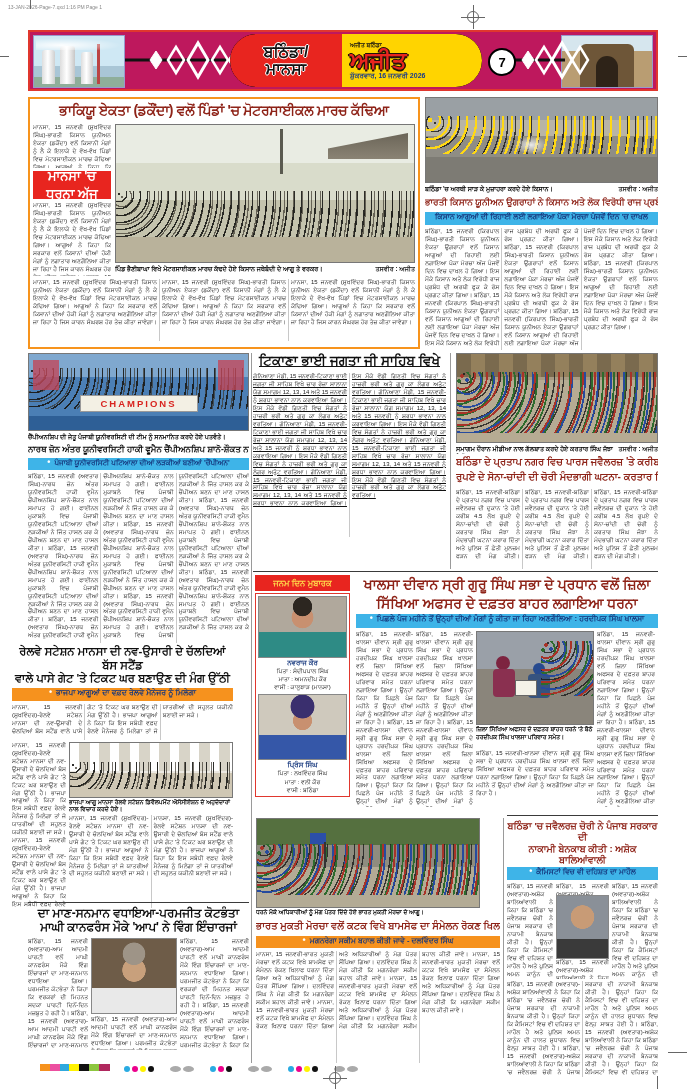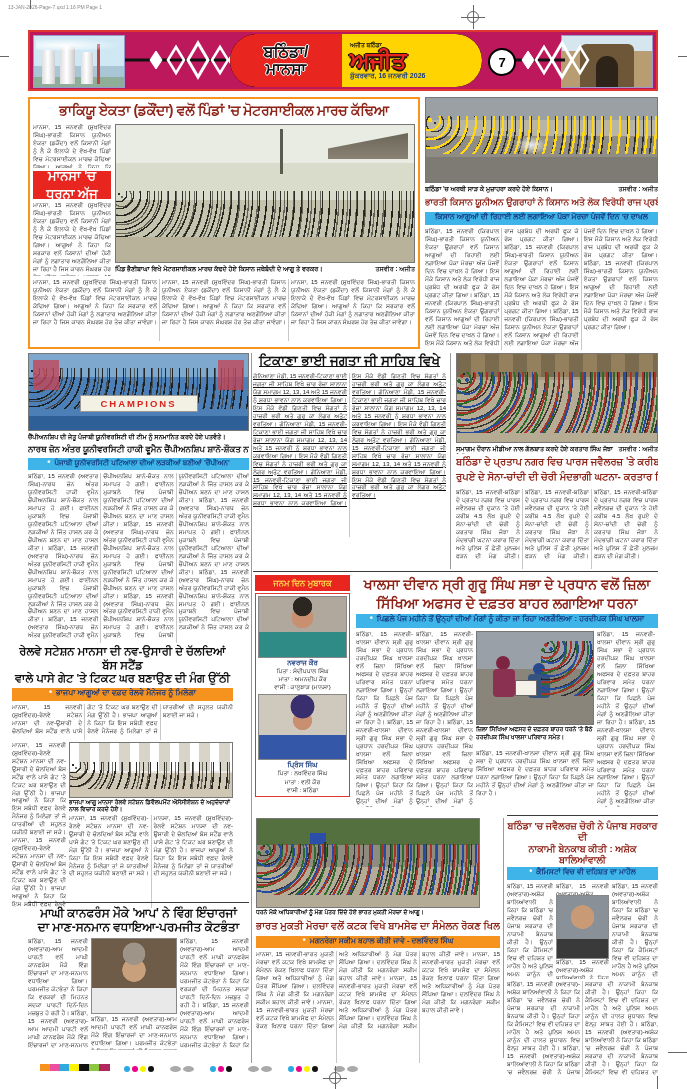--- a/index.html
+++ b/index.html
@@ -279,22 +279,22 @@
             <span>ਭਾਜਪਾ ਆਗੂ ਮਾਨਸਾ ਰੇਲਵੇ ਸਟੇਸ਼ਨ ਡਿਵੈਲਪਮੈਂਟ ਐਸੋਸੀਏਸ਼ਨ ਦੇ ਅਹੁਦੇਦਾਰਾਂ ਨਾਲ ਵਿਚਾਰ ਕਰਦੇ ਹੋਏ।</span>
           </div>
         <div class="t6 cols2" style="flex:1;">ਮਾਨਸਾ, 15 ਜਨਵਰੀ (ਸੁਖਵਿੰਦਰ)-ਰੇਲਵੇ ਸਟੇਸ਼ਨ ਮਾਨਸਾ ਦੀ ਨਵ-ਉਸਾਰੀ ਦੇ ਚੱਲਦਿਆਂ ਬੱਸ ਸਟੈਂਡ ਵਾਲੇ ਪਾਸੇ ਗੇਟ 'ਤੇ ਟਿਕਟ ਘਰ ਬਣਾਉਣ ਦੀ ਮੰਗ ਉੱਠੀ ਹੈ। ਭਾਜਪਾ ਆਗੂਆਂ ਨੇ ਕਿਹਾ ਕਿ ਇਸ ਸਬੰਧੀ ਵਫ਼ਦ ਰੇਲਵੇ ਮੈਨੇਜਰ ਨੂੰ ਮਿਲੇਗਾ ਤਾਂ ਜੋ ਯਾਤਰੀਆਂ ਦੀ ਸਹੂਲਤ ਯਕੀਨੀ ਬਣਾਈ ਜਾ ਸਕੇ। ਮਾਨਸਾ, 15 ਜਨਵਰੀ (ਸੁਖਵਿੰਦਰ)-ਰੇਲਵੇ ਸਟੇਸ਼ਨ ਮਾਨਸਾ ਦੀ ਨਵ-ਉਸਾਰੀ ਦੇ ਚੱਲਦਿਆਂ ਬੱਸ ਸਟੈਂਡ ਵਾਲੇ ਪਾਸੇ ਗੇਟ 'ਤੇ ਟਿਕਟ ਘਰ ਬਣਾਉਣ ਦੀ ਮੰਗ ਉੱਠੀ ਹੈ। ਭਾਜਪਾ ਆਗੂਆਂ ਨੇ ਕਿਹਾ ਕਿ ਇਸ ਸਬੰਧੀ ਵਫ਼ਦ ਰੇਲਵੇ ਮੈਨੇਜਰ ਨੂੰ ਮਿਲੇਗਾ ਤਾਂ ਜੋ ਯਾਤਰੀਆਂ ਦੀ ਸਹੂਲਤ ਯਕੀਨੀ ਬਣਾਈ ਜਾ ਸਕੇ।</div>
       </div>
     </div>
   </section>
 
   <div class="abs hrule" style="left:28px;top:902px;width:221px;"></div>
 
   <section class="abs" style="left:28px;top:906px;width:221px;">
+    <div class="hl black" style="font-size:12px;">ਦਾ ਮਾਣ-ਸਨਮਾਨ ਵਧਾਇਆ-ਪਰਮਜੀਤ ਕੋਟਭੰਤਾ</div>
     <div class="hl black" style="font-size:12px;">ਮਾਘੀ ਕਾਨਫਰੰਸ ਮੌਕੇ 'ਆਪ' ਨੇ ਵਿੰਗ ਇੰਚਾਰਜਾਂ</div>
-    <div class="hl black" style="font-size:12px;">ਦਾ ਮਾਣ-ਸਨਮਾਨ ਵਧਾਇਆ-ਪਰਮਜੀਤ ਕੋਟਭੰਤਾ</div>
     <div style="display:flex;gap:3px;margin-top:4px;height:112px;">
       <div class="t6" style="width:60px;">ਬਠਿੰਡਾ, 15 ਜਨਵਰੀ (ਅਵਤਾਰ)-ਆਮ ਆਦਮੀ ਪਾਰਟੀ ਵਲੋਂ ਮਾਘੀ ਕਾਨਫਰੰਸ ਮੌਕੇ ਵਿੰਗ ਇੰਚਾਰਜਾਂ ਦਾ ਮਾਣ-ਸਨਮਾਨ ਵਧਾਇਆ ਗਿਆ। ਪਰਮਜੀਤ ਕੋਟਭੰਤਾ ਨੇ ਕਿਹਾ ਕਿ ਵਰਕਰਾਂ ਦੀ ਮਿਹਨਤ ਸਦਕਾ ਪਾਰਟੀ ਦਿਨੋਂ-ਦਿਨ ਮਜ਼ਬੂਤ ਹੋ ਰਹੀ ਹੈ। ਬਠਿੰਡਾ, 15 ਜਨਵਰੀ (ਅਵਤਾਰ)-ਆਮ ਆਦਮੀ ਪਾਰਟੀ ਵਲੋਂ ਮਾਘੀ ਕਾਨਫਰੰਸ ਮੌਕੇ ਵਿੰਗ ਇੰਚਾਰਜਾਂ ਦਾ ਮਾਣ-ਸਨਮਾਨ ਵਧਾਇਆ ਗਿਆ। ਪਰਮਜੀਤ ਕੋਟਭੰਤਾ ਨੇ ਕਿਹਾ ਕਿ ਵਰਕਰਾਂ ਦੀ ਮਿਹਨਤ ਸਦਕਾ ਪਾਰਟੀ ਦਿਨੋਂ-ਦਿਨ ਮਜ਼ਬੂਤ ਹੋ ਰਹੀ ਹੈ।</div>
       <div style="width:86px;display:flex;flex-direction:column;">
         <div class="por" style="height:74px;background:
               radial-gradient(circle at 50% 20%, #9e9487 0 15%, transparent 16%),
               radial-gradient(circle at 50% 42%, #c8a07c 0 19%, transparent 20%),
               linear-gradient(transparent 0 66%, #e9e9e9 66%), #6e5c48;"></div>
         <div class="t6" style="flex:1;margin-top:2px;">ਬਠਿੰਡਾ, 15 ਜਨਵਰੀ (ਅਵਤਾਰ)-ਆਮ ਆਦਮੀ ਪਾਰਟੀ ਵਲੋਂ ਮਾਘੀ ਕਾਨਫਰੰਸ ਮੌਕੇ ਵਿੰਗ ਇੰਚਾਰਜਾਂ ਦਾ ਮਾਣ-ਸਨਮਾਨ ਵਧਾਇਆ ਗਿਆ। ਪਰਮਜੀਤ ਕੋਟਭੰਤਾ ਨੇ ਕਿਹਾ ਕਿ ਵਰਕਰਾਂ ਦੀ ਮਿਹਨਤ ਸਦਕਾ ਪਾਰਟੀ ਦਿਨੋਂ-ਦਿਨ ਮਜ਼ਬੂਤ ਹੋ ਰਹੀ ਹੈ।</div>
       </div>
       <div class="t6" style="flex:1;">ਬਠਿੰਡਾ, 15 ਜਨਵਰੀ (ਅਵਤਾਰ)-ਆਮ ਆਦਮੀ ਪਾਰਟੀ ਵਲੋਂ ਮਾਘੀ ਕਾਨਫਰੰਸ ਮੌਕੇ ਵਿੰਗ ਇੰਚਾਰਜਾਂ ਦਾ ਮਾਣ-ਸਨਮਾਨ ਵਧਾਇਆ ਗਿਆ। ਪਰਮਜੀਤ ਕੋਟਭੰਤਾ ਨੇ ਕਿਹਾ ਕਿ ਵਰਕਰਾਂ ਦੀ ਮਿਹਨਤ ਸਦਕਾ ਪਾਰਟੀ ਦਿਨੋਂ-ਦਿਨ ਮਜ਼ਬੂਤ ਹੋ ਰਹੀ ਹੈ। ਬਠਿੰਡਾ, 15 ਜਨਵਰੀ (ਅਵਤਾਰ)-ਆਮ ਆਦਮੀ ਪਾਰਟੀ ਵਲੋਂ ਮਾਘੀ ਕਾਨਫਰੰਸ ਮੌਕੇ ਵਿੰਗ ਇੰਚਾਰਜਾਂ ਦਾ ਮਾਣ-ਸਨਮਾਨ ਵਧਾਇਆ ਗਿਆ। ਪਰਮਜੀਤ ਕੋਟਭੰਤਾ ਨੇ ਕਿਹਾ ਕਿ ਵਰਕਰਾਂ ਦੀ ਮਿਹਨਤ ਸਦਕਾ ਪਾਰਟੀ ਦਿਨੋਂ-ਦਿਨ ਮਜ਼ਬੂਤ ਹੋ ਰਹੀ ਹੈ।</div>

